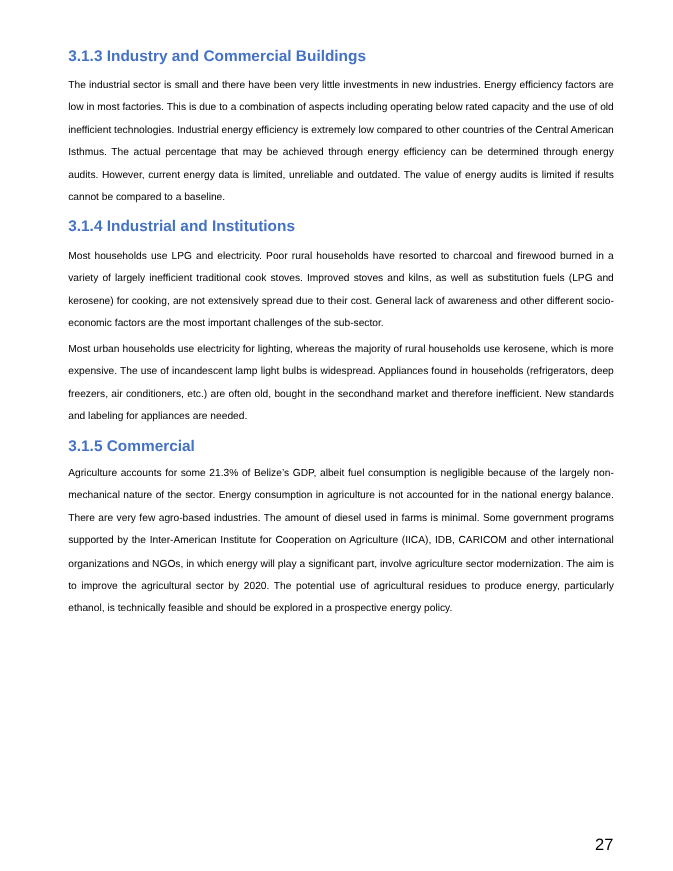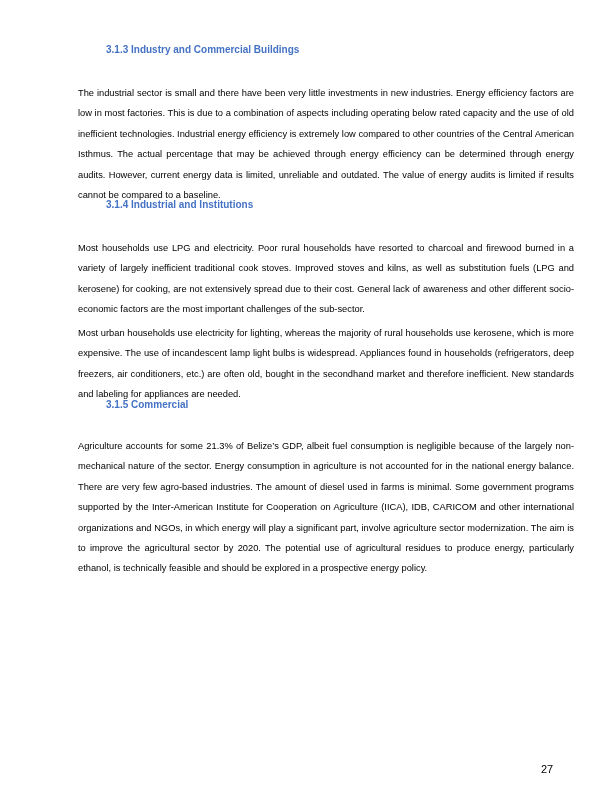--- a/index.html
+++ b/index.html
@@ -4,37 +4,36 @@
   <style>
     html, body { margin: 0; padding: 0; background: #ffffff; }
     body { width: 612px; height: 792px; position: relative; overflow: hidden; }
     .page {
       position: absolute; left: 62px; top: 0; width: 496px;
       font-family: "Liberation Sans", sans-serif;
       color: #000000;
     }
     .heading {
       position: absolute; left: 0;
-      font-size: 10px; font-weight: bold;
+      font-size: 14px; font-weight: bold;
       color: #4472c4;
       line-height: 12px;
       white-space: nowrap;
-      margin-left: 44px;
     }
     .para {
       position: absolute; left: 0; width: 496px;
       font-size: 9.3px;
       line-height: 20.4px;
       text-align: justify;
-      margin: 16px;
+      margin: 0;
     }
     .page-number {
       position: absolute; left: 541px; top: 762px;
       font-family: "Liberation Sans", sans-serif;
-      font-size: 11px; color: #000000;
+      font-size: 15px; color: #000000;
       line-height: 14px;
     }
   </style>
 </head>
 <body>
 
 <div class="page">
   <div class="heading" style="top:44px;">3.1.3 Industry and Commercial Buildings</div>
   <p class="para" style="top:67px;">The industrial sector is small and there have been very little investments in new industries. Energy efficiency factors are low in most factories. This is due to a combination of aspects including operating below rated capacity and the use of old inefficient technologies. Industrial energy efficiency is extremely low compared to other countries of the Central American Isthmus. The actual percentage that may be achieved through energy efficiency can be determined through energy audits. However, current energy data is limited, unreliable and outdated. The value of energy audits is limited if results cannot be compared to a baseline.</p>
 

